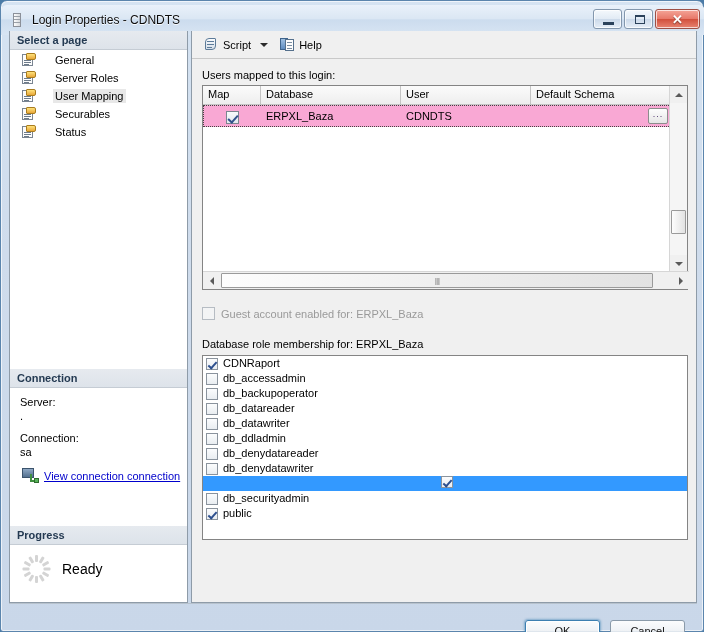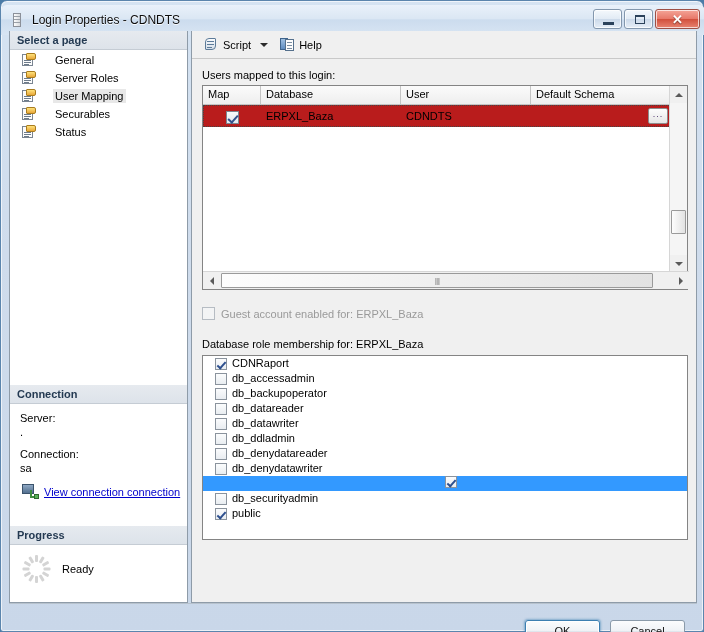--- a/index.html
+++ b/index.html
@@ -188,21 +188,21 @@
     position: absolute;
     left: 5px; top: 0px;
     width: 10px; height: 7px;
     background: linear-gradient(to bottom,#ffe27a,#e8a73a);
     border: 1px solid #a97c1d;
     border-radius: 1px 2px 2px 1px;
     box-sizing: border-box;
   }
 
   
-  #conn-block { margin-top: 16px; }
+  #conn-block { margin-top: 0; }
   #conn-body { padding: 8px 0 0 10px; }
   .conn-line { font-size: 11px; margin-bottom: 2px; }
   .conn-val { font-size: 11px; margin-bottom: 10px; }
   #viewconn {
     display: flex;
     align-items: center;
     margin-top: 3px;
     padding-left: 2px;
   }
   #conn-icon {
@@ -255,21 +255,21 @@
     flex: none;
   }
   #spinner .seg {
     position: absolute;
     left: 12.5px; top: 0px;
     width: 3px; height: 7px;
     background: #d4d4d4;
     border-radius: 1px;
     transform-origin: 1.5px 14px;
   }
-  #prog-text { font-size: 11px; text-align: center; }
+  #prog-text { font-size: 14px; text-align: center; }
 
   
   #rightpane {
     position: absolute;
     left: 186px; top: 0px;
     width: 506px; height: 572px;
     box-sizing: border-box;
     background: #f0f0f0;
     border: 1px solid #8e9ba8;
     border-top: none;
@@ -376,21 +376,21 @@
   }
   .gh.c-map { width: 58px; }
   .gh.c-db  { width: 140px; }
   .gh.c-usr { width: 130px; }
   .gh.c-sch { width: 140px; border-right: none; }
   #grid-rows { position: relative; }
   .grow {
     display: flex;
     height: 22px;
     align-items: center;
-    background: #b91c1c;
+    background: #f9a8d4;
     outline: 1px dotted #444;
     outline-offset: -1px;
   }
   .gc {
     font-size: 11px;
     padding-left: 5px;
     box-sizing: border-box;
     height: 22px;
     line-height: 22px;
     white-space: nowrap;
@@ -521,21 +521,21 @@
     box-sizing: border-box;
     border: 1px solid #848484;
     background: #fff;
     margin-top: 5px;
     overflow: hidden;
   }
   .role-item {
     height: 15px;
     display: flex;
     align-items: center;
-    padding-left: 12px;
+    padding-left: 3px;
   }
   .role-item .rlbl {
     font-size: 11px;
     margin-left: 5px;
     line-height: 15px;
   }
   .role-item.selected {
     background: #3399ff;
     flex-direction: column;
   }

